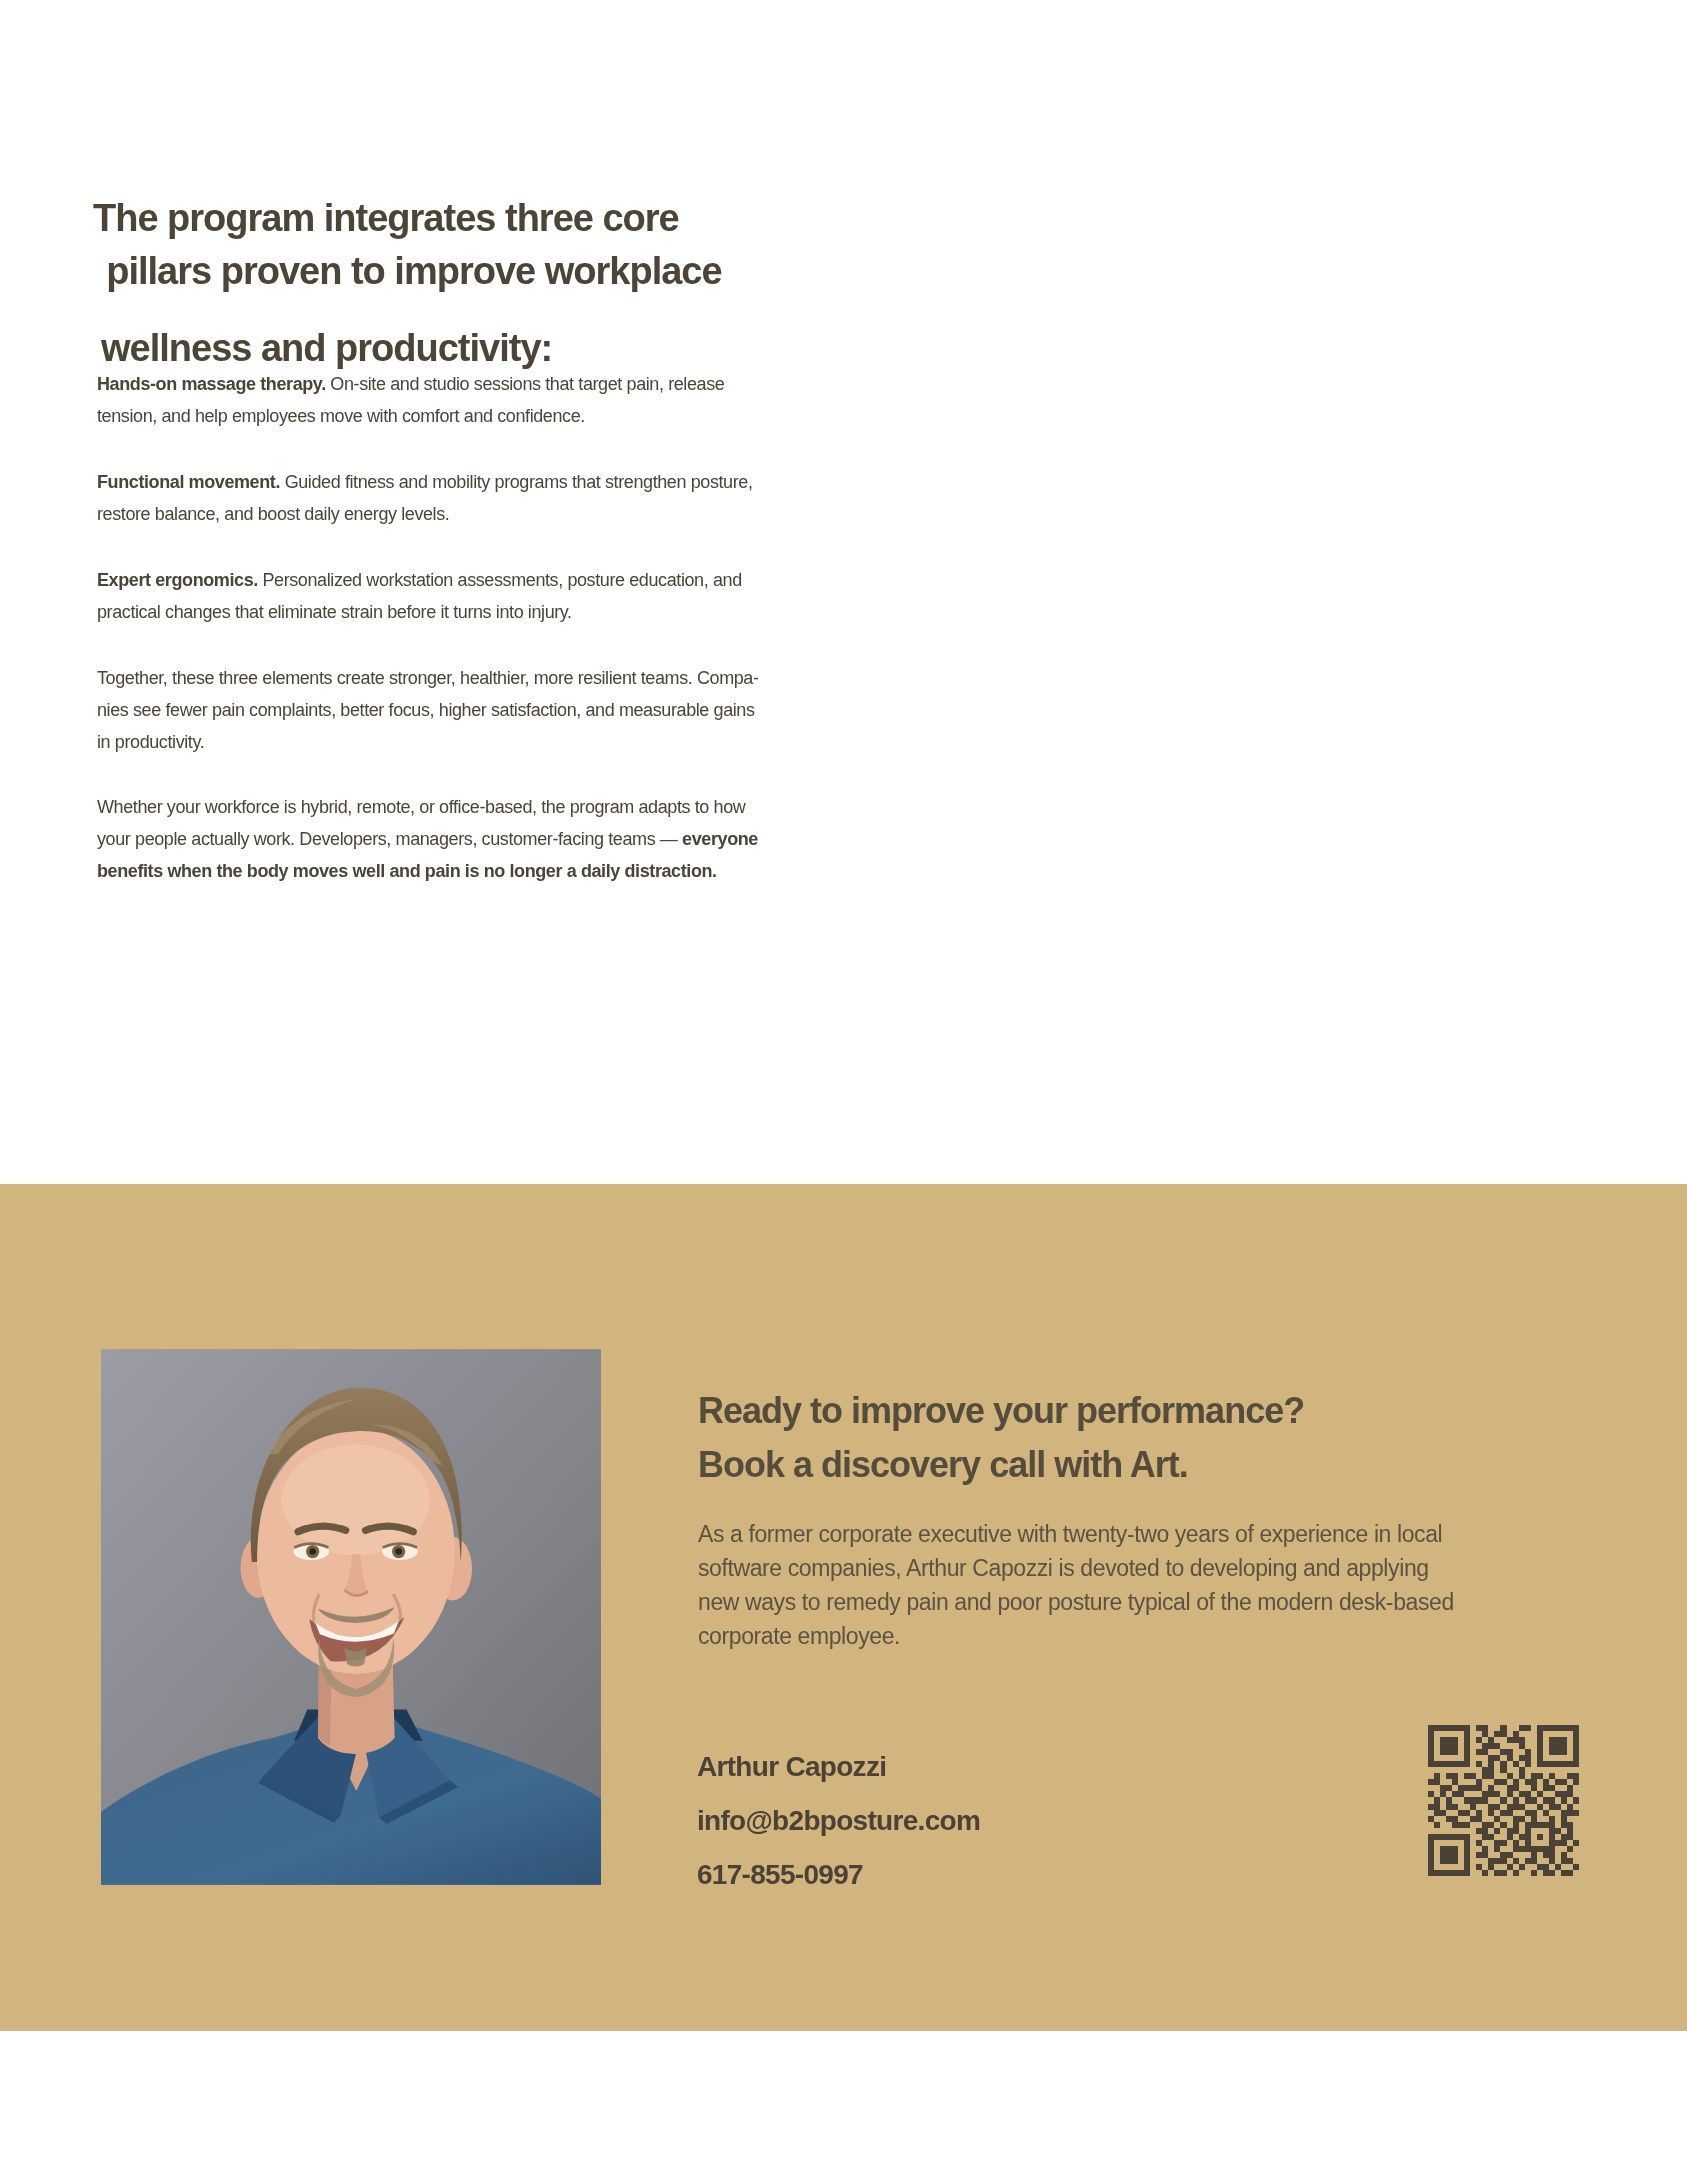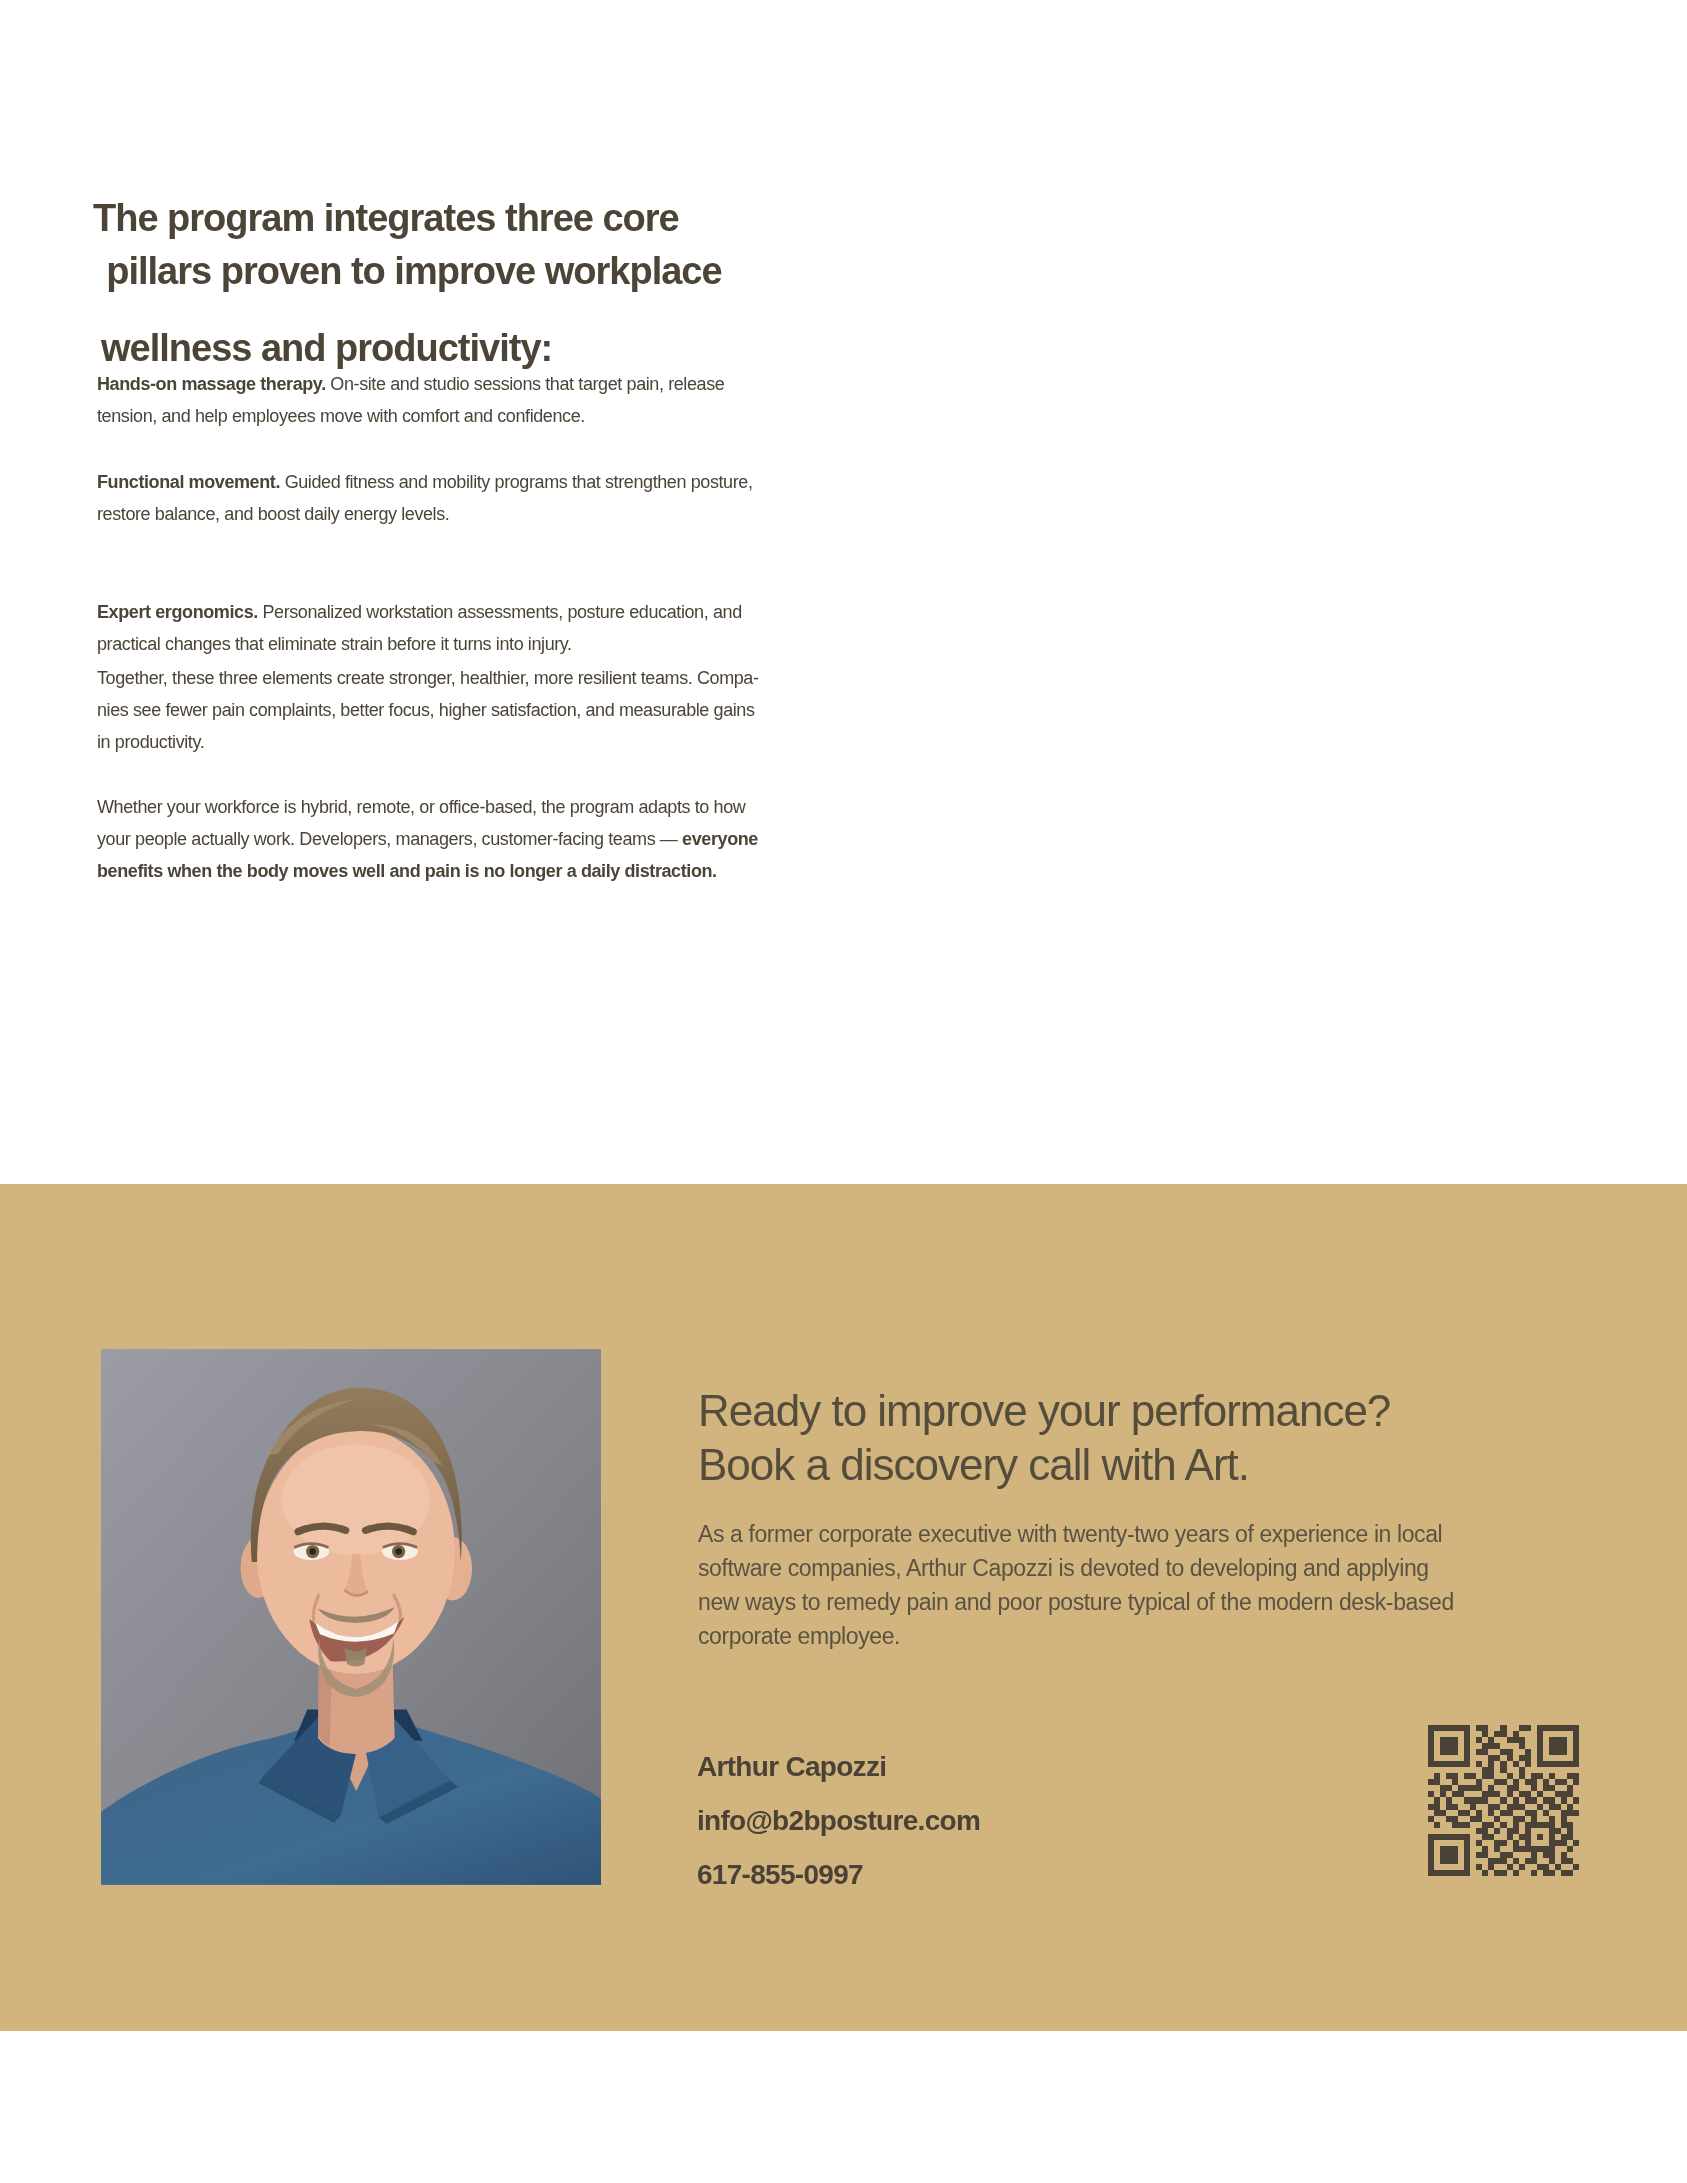--- a/index.html
+++ b/index.html
@@ -20,35 +20,35 @@
   .title .ln:nth-child(3){padding-left:8px;margin-top:24px;}
 
   .para{
     position:absolute;left:97px;width:999px;
     font-size:18px;line-height:32px;letter-spacing:-0.4px;
     color:var(--ink);
   }
   .para .b{font-weight:700;}
   .para.p1{top:368px;}
   .para.p2{top:466px;}
-  .para.p3{top:564px;margin-top:32px;}
+  .para.p3{top:564px;}
   .para.p4{top:662px;}
   .para.p5{top:791px;}
 
   
   .tan-band{
     position:absolute;left:0;top:1184px;width:1687px;height:898px;
     background:var(--tan);
   }
   .photo{
     position:absolute;left:101px;top:165px;width:500px;height:536px;display:block;
   }
   .cta-heading{
     position:absolute;left:698px;top:200px;width:887px;
-    font-size:44px;font-weight:400;line-height:54px;letter-spacing:-1px;
+    font-size:36px;font-weight:700;line-height:54px;letter-spacing:-1px;
     color:var(--tan-ink);
   }
   .bio{
     position:absolute;left:698px;top:333px;width:900px;
     font-size:23px;line-height:34px;letter-spacing:-0.4px;
     color:var(--bio-ink);
   }
   .contact{
     position:absolute;left:697px;top:556px;width:728px;
     font-size:28px;font-weight:700;line-height:54px;letter-spacing:-0.7px;

